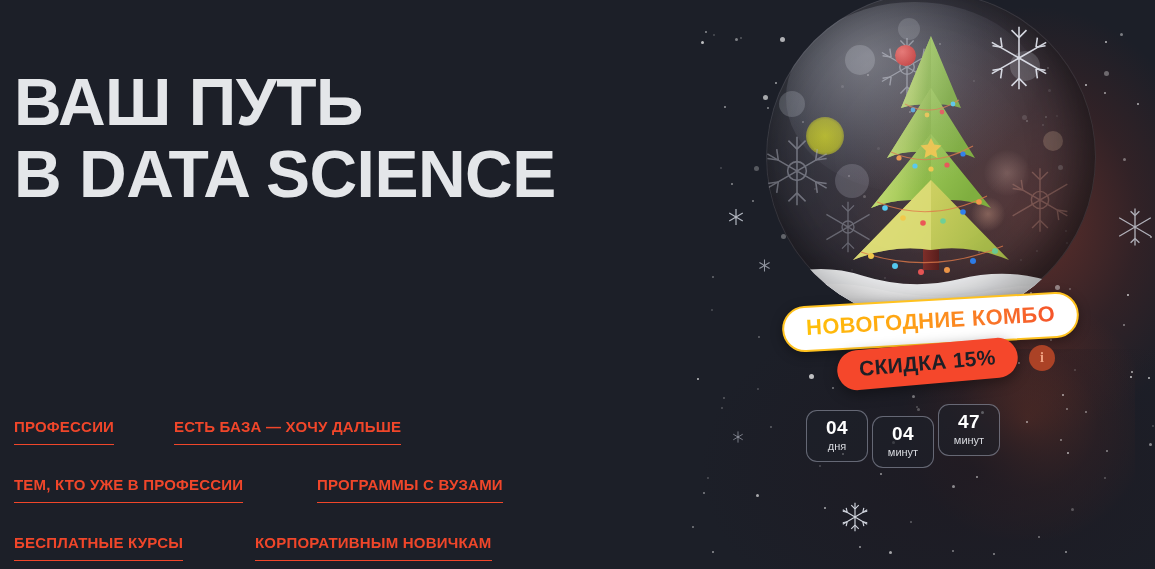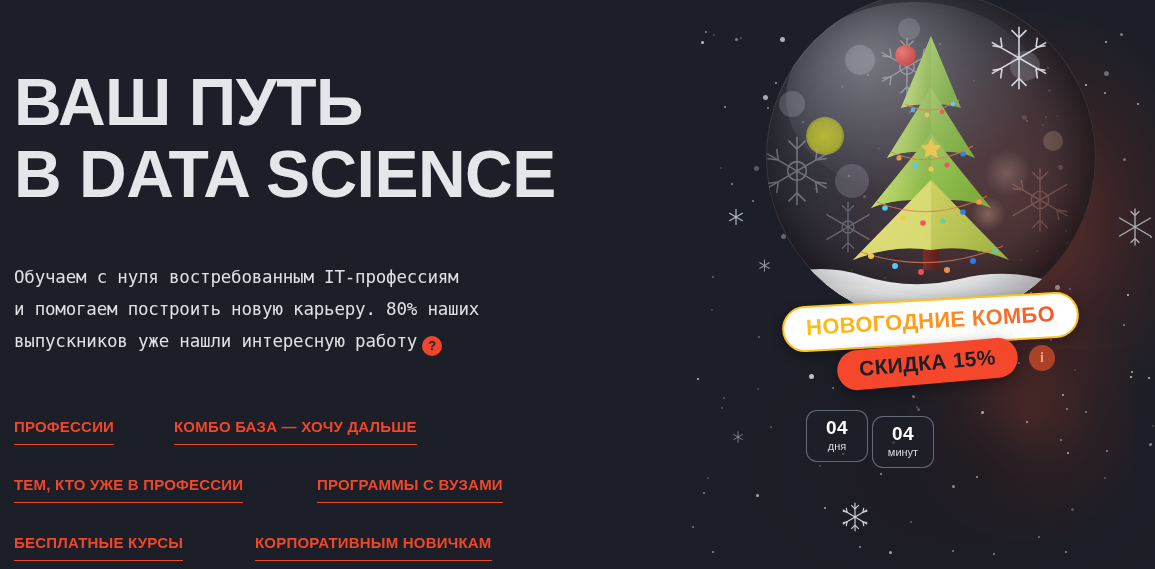--- a/index.html
+++ b/index.html
@@ -492,32 +492,33 @@
 
 <div class="countdown" id="countdown">
     <div class="cd-box" style="left: 0px; top: 6px;">
       <div class="cd-num">04</div>
       <div class="cd-lab">дня</div>
     </div>
     <div class="cd-box" style="left: 66px; top: 12px;">
       <div class="cd-num">04</div>
       <div class="cd-lab">минут</div>
     </div>
+    <div class="cd-box" style="left: 132px; top: 0px;">
+      <div class="cd-num">47</div>
+      <div class="cd-lab">минут</div>
+    </div>
   </div>
 
 <div class="content">
 
   <h1 class="headline">ВАШ ПУТЬ
 В DATA SCIENCE</h1>
 
-  <p class="subtext"><span>Обучаем с нуля востребованным IT-профессиям
-и помогаем построить новую карьеру. 80% наших
-выпускников уже нашли интересную работу</span><span class="q-badge">?</span></p>
 
   <div class="links" id="links">
       <a class="nav-link" href="#" style="left: 0px; top: 0px;">ПРОФЕССИИ</a>
-      <a class="nav-link" href="#" style="left: 160px; top: 0px;">КОМБО БАЗА — ХОЧУ ДАЛЬШЕ</a>
+      <a class="nav-link" href="#" style="left: 160px; top: 0px;">ЕСТЬ БАЗА — ХОЧУ ДАЛЬШЕ</a>
       <a class="nav-link" href="#" style="left: 0px; top: 58px;">ТЕМ, КТО УЖЕ В ПРОФЕССИИ</a>
       <a class="nav-link" href="#" style="left: 303px; top: 58px;">ПРОГРАММЫ С ВУЗАМИ</a>
       <a class="nav-link" href="#" style="left: 0px; top: 116px;">БЕСПЛАТНЫЕ КУРСЫ</a>
       <a class="nav-link" href="#" style="left: 241px; top: 116px;">КОРПОРАТИВНЫМ НОВИЧКАМ</a>
     </div>
 </div>
 
 </body></html>

